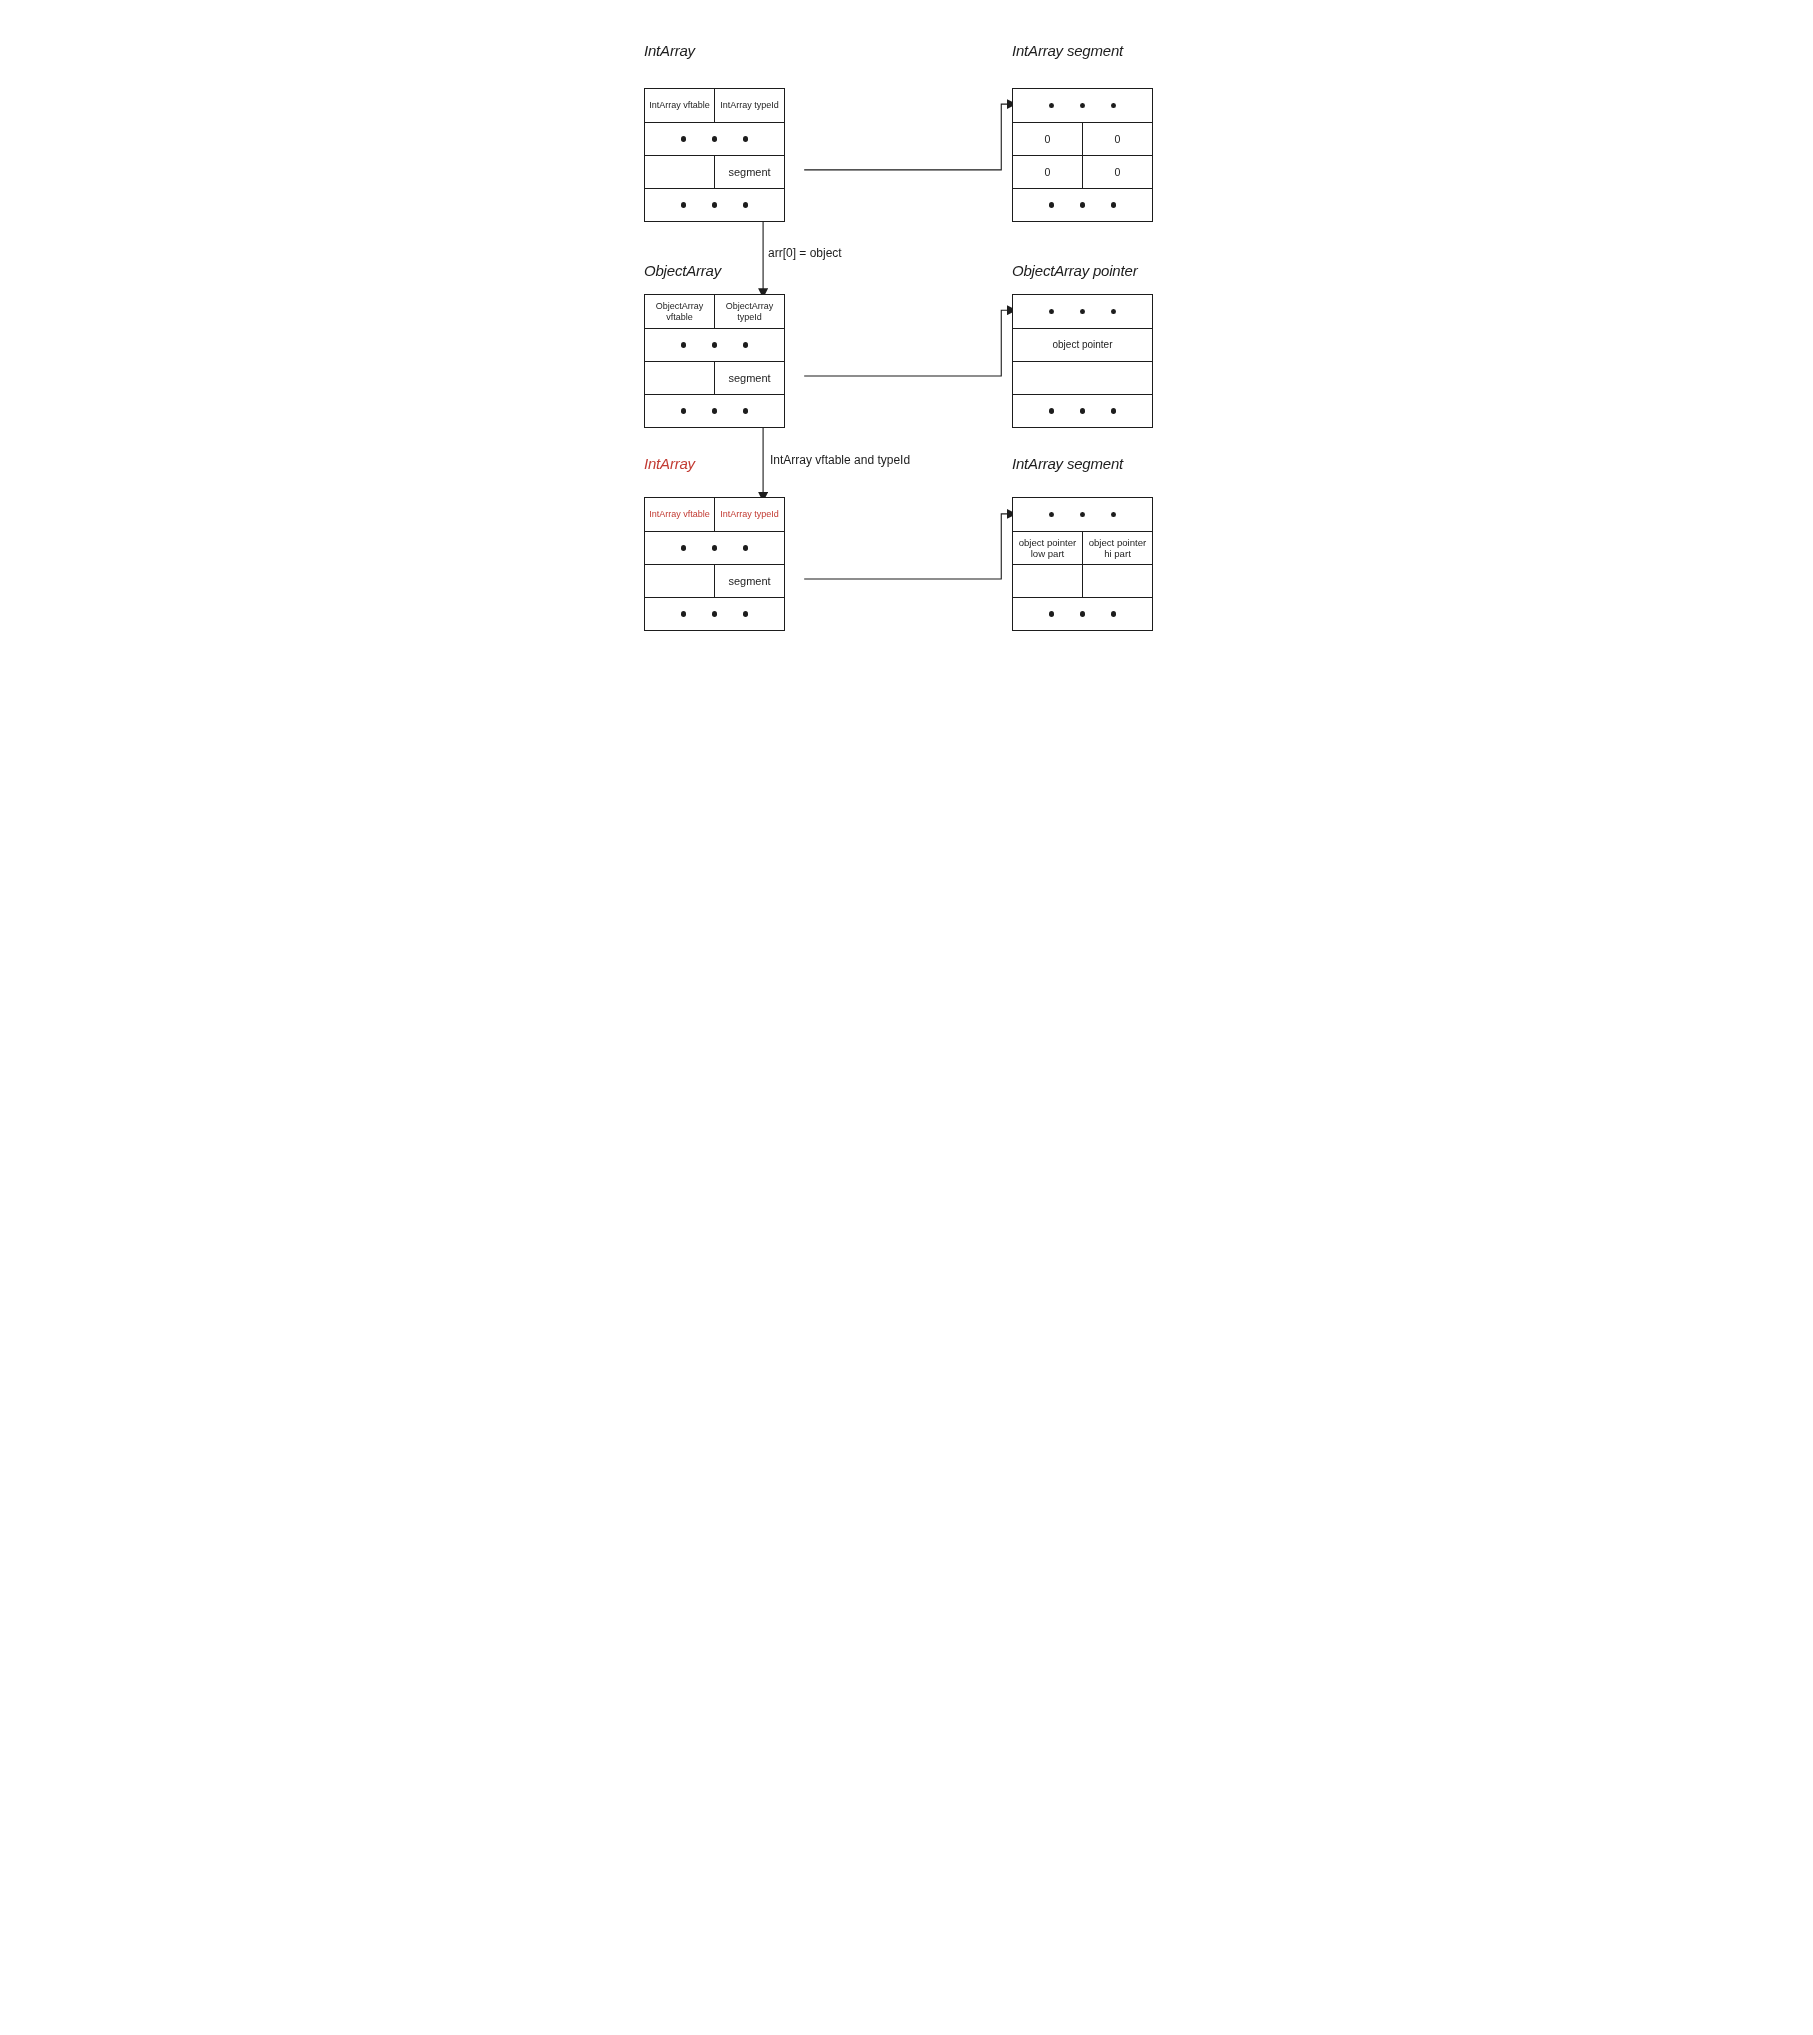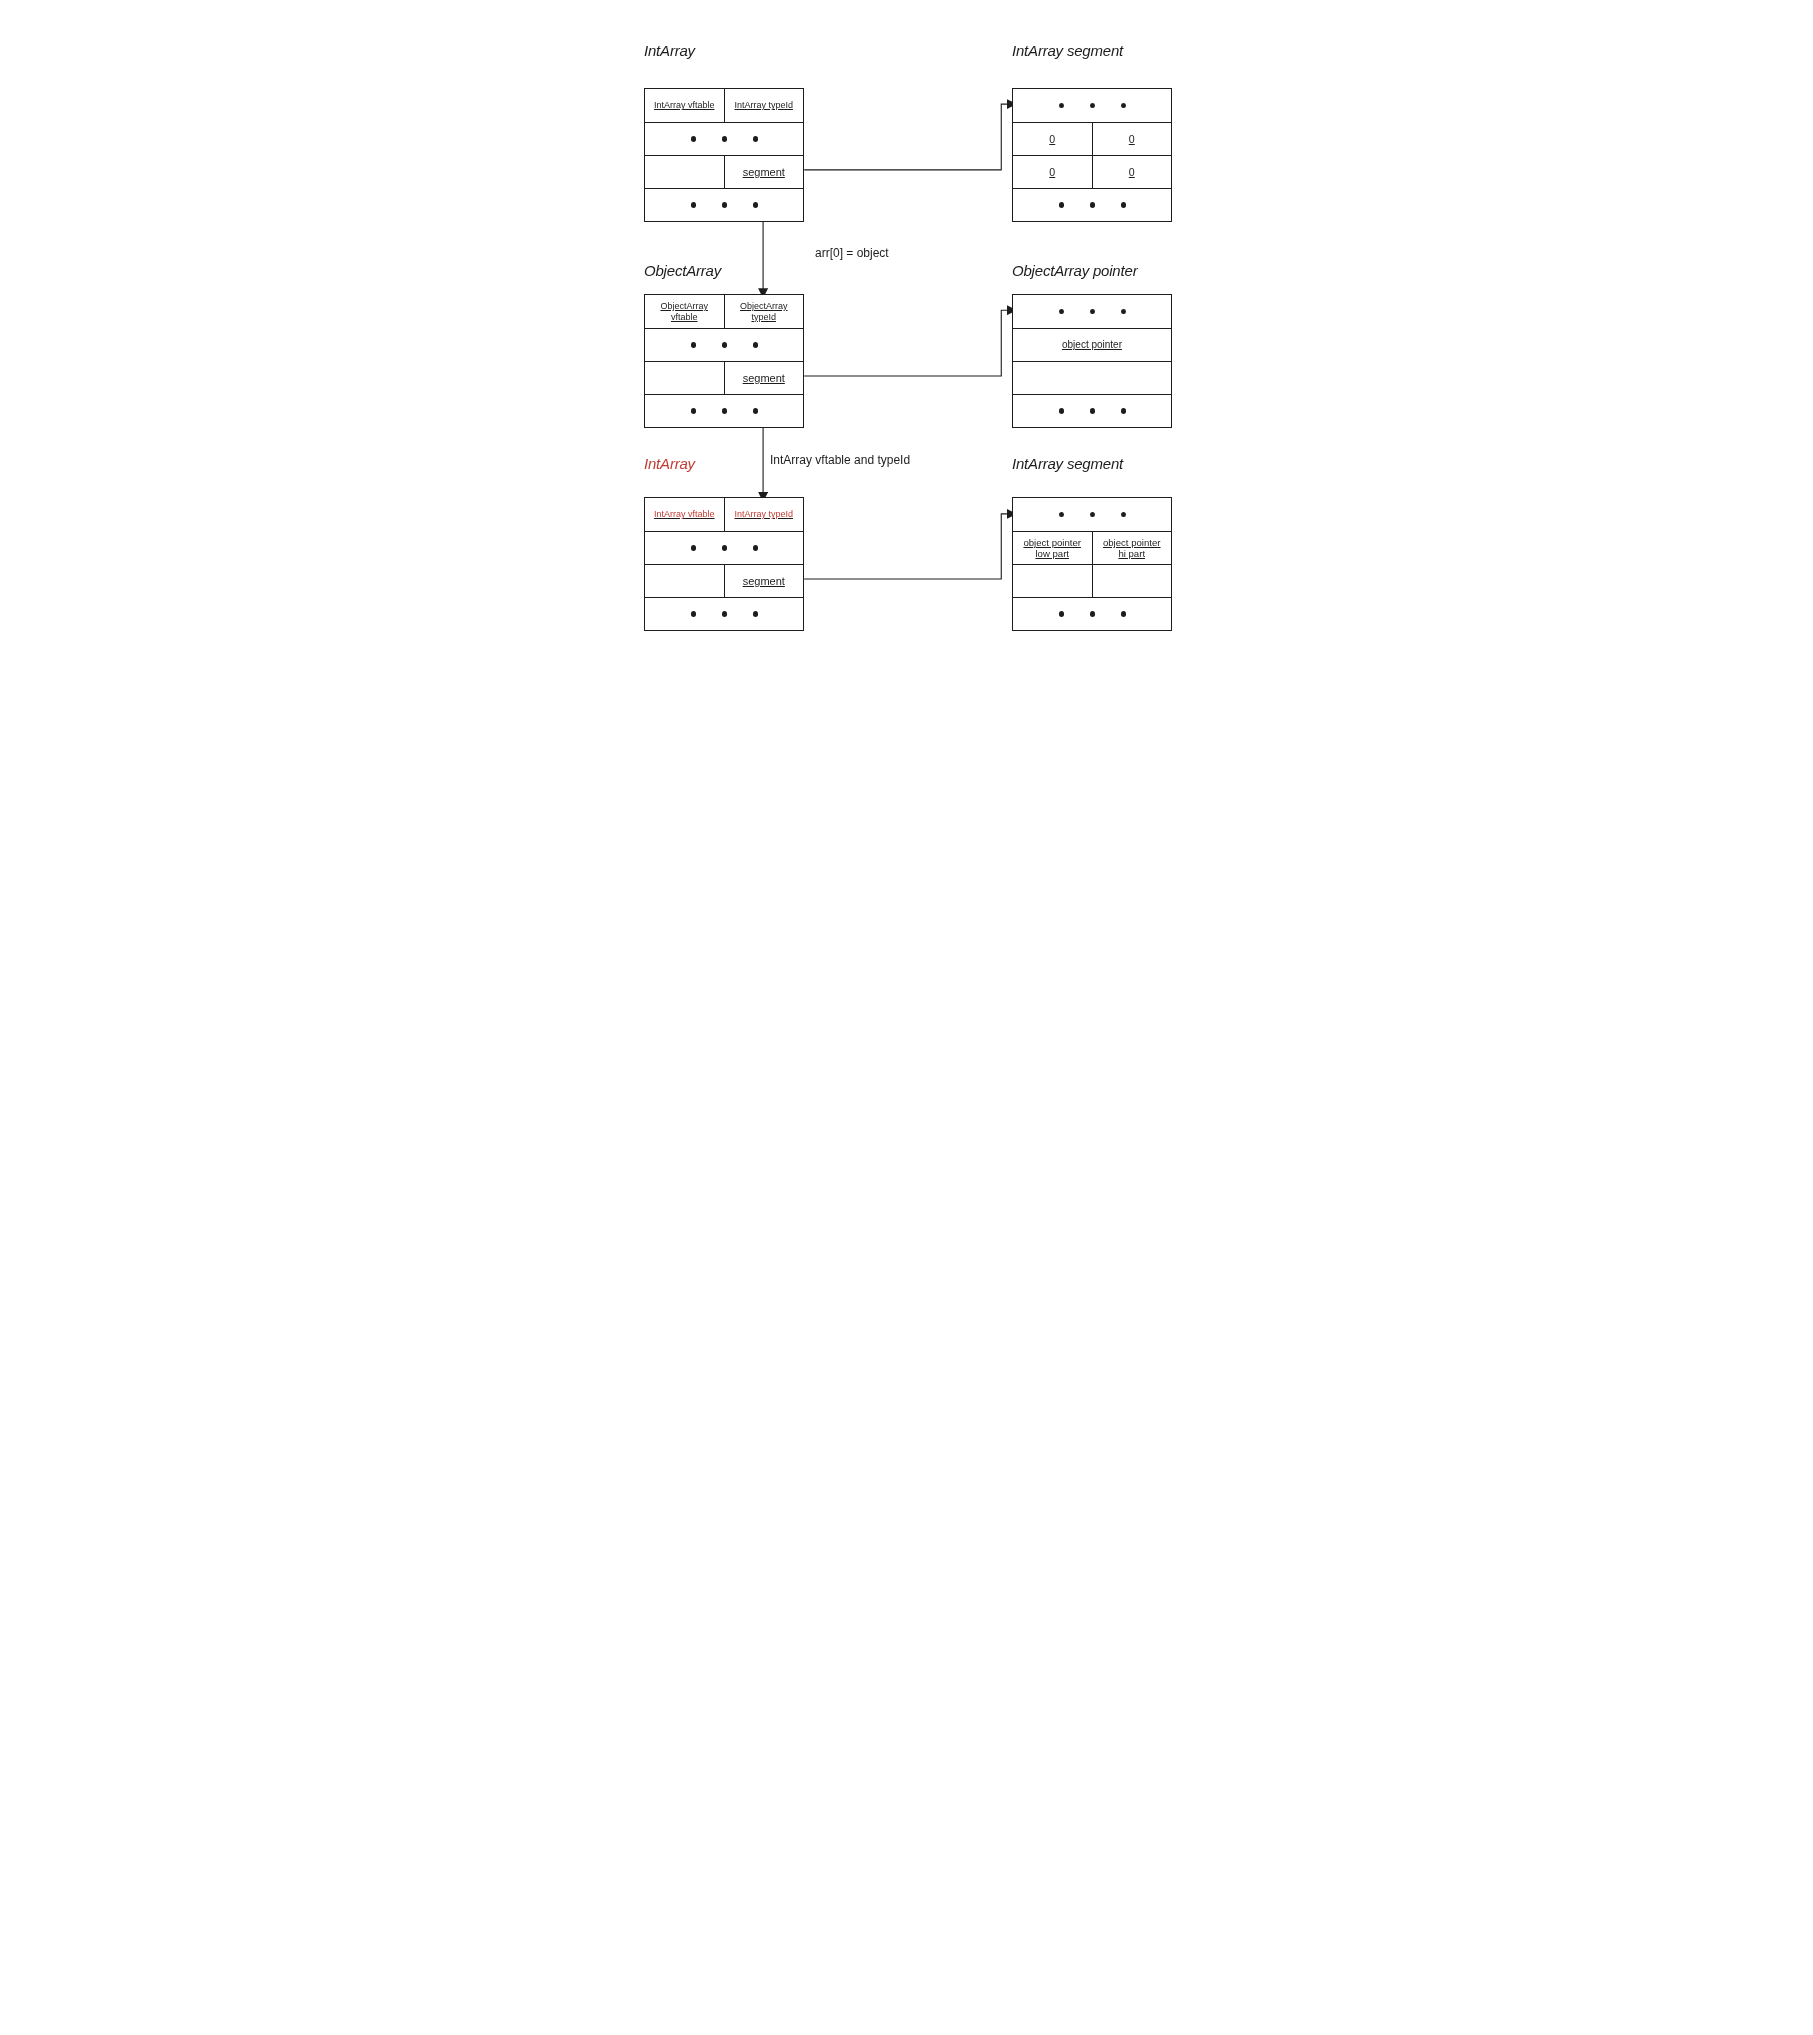--- a/index.html
+++ b/index.html
@@ -36,25 +36,24 @@
   .sec-title.red{color:var(--red);}
   .flow-label{
     position:absolute;
     font-size:12px;
     line-height:1.2;
     color:var(--ink);
     white-space:nowrap;
   }
   .memtable{
     position:absolute;
-    width:160px;
+    width:141px;
     box-sizing:border-box;
     border:1.5px solid var(--ink);
     background:var(--bg);
-    text-decoration:underline;
   }
   .mt-row{
     box-sizing:border-box;
     height:33px;
     display:flex;
     align-items:stretch;
   }
   .mt-row + .mt-row{border-top:1.5px solid var(--ink);}
   .mt-cell{
     flex:1 1 50%;
@@ -106,21 +105,21 @@
     <path d="M397 1148.5 H788 V1019.5 H801" fill="none" stroke="#1d1d1d" stroke-width="2.2" marker-end="url(#ah)"></path>
   </svg>
 
   <div class="sec-title" style="left:40px; top:42px;">IntArray</div>
   <div class="sec-title" style="left:408px; top:42px;">IntArray segment</div>
   <div class="sec-title" style="left:40px; top:262px;">ObjectArray</div>
   <div class="sec-title" style="left:408px; top:262px;">ObjectArray pointer</div>
   <div class="sec-title red" style="left:40px; top:455px;">IntArray</div>
   <div class="sec-title" style="left:408px; top:455px;">IntArray segment</div>
 
-  <div class="flow-label" style="left:164px; top:246px;margin-left:47px;">arr[0] = object</div>
+  <div class="flow-label" style="left:164px; top:246px;">arr[0] = object</div>
   <div class="flow-label" style="left:166px; top:453px;">IntArray vftable and typeId</div>
 
   <div class="memtable" style="left:40px; top:88px;">
     <div class="mt-row split">
       <div class="mt-cell" style="white-space:nowrap;">IntArray vftable</div>
       <div class="mt-cell" style="white-space:nowrap;">IntArray typeId</div>
     </div>
     <div class="mt-row dots-row">
       <span class="dot"></span>
         <span class="dot"></span>

